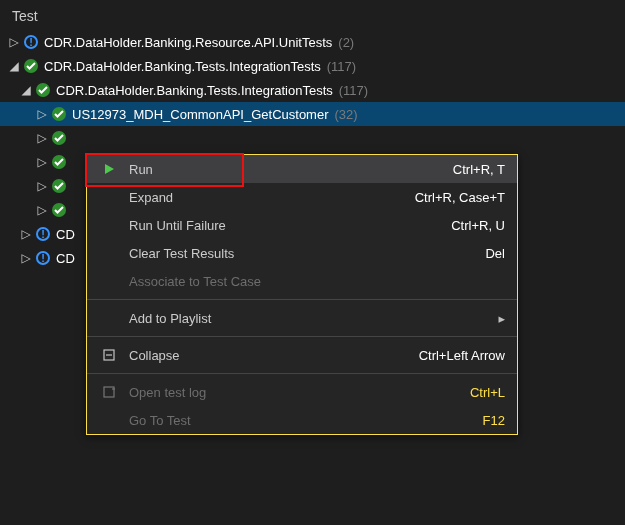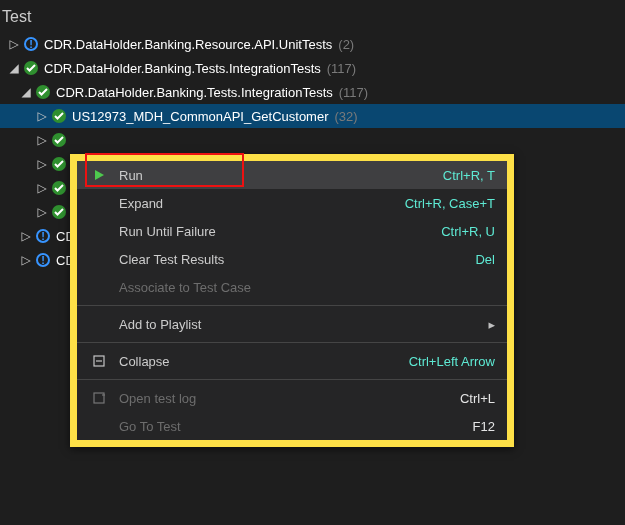--- a/index.html
+++ b/index.html
@@ -1,40 +1,40 @@
 <!DOCTYPE html>
 <html><head>
 <meta charset="utf-8">
 <style>
   html,body{margin:0;padding:0;background:#1e1e1e;color:#d4d4d4;font-family:"Segoe UI",Arial,sans-serif;font-size:13px;width:625px;height:525px;overflow:hidden}
   .window{padding:4px 0}
-  .title{padding:4px 2px;color:#cccccc;font-size:16px}
+  .title{padding:4px 12px;color:#cccccc;font-size:14px}
   .tree{padding:2px 0}
   .row{display:flex;align-items:center;height:24px;white-space:nowrap}
   .row.selected{background:#094771}
   .arrow{width:16px;text-align:center;color:#c5c5c5;font-size:12px}
   .ico{width:18px;height:18px;display:flex;align-items:center;justify-content:center;margin-right:4px}
   .name{color:#ffffff}
   .count{color:#7a7a7a;margin-left:6px}
   .pass{fill:none}
   .pass circle{fill:#2f8f2f}
   .pass path{stroke:#fff;stroke-width:2;fill:none}
   .info circle{fill:none;stroke:#3794ff;stroke-width:2}
   .info text{fill:#3794ff;font-size:11px;font-weight:bold}
   .ind0{padding-left:6px}.ind1{padding-left:18px}.ind2{padding-left:34px}
   
-  .menu{position:absolute;left:70px;top:154px;width:430px;background:#252526;border:7px solid #fde047;color:#cccccc;box-shadow:0 2px 8px rgba(0,0,0,0.6)}
+  .menu{position:absolute;left:86px;top:154px;width:430px;background:#252526;border:1px solid #fde047;color:#cccccc;box-shadow:0 2px 8px rgba(0,0,0,0.6)}
   .mi{display:flex;align-items:center;height:28px;padding:0 12px}
   .mi .micon{width:20px;display:flex;align-items:center;justify-content:center;margin-right:10px}
   .mi .mlabel{flex:0 0 auto}
-  .mi .mshort{margin-left:auto;color:#5eead4}
+  .mi .mshort{margin-left:auto;color:#ffffff}
   .mi .msub{margin-left:auto;color:#c0c0c0}
   .mi.hover{background:#3f3f41}
   .mi.disabled{color:#6d6d6d}
-  .mi.disabled .mshort{color:#e5e5e5}
+  .mi.disabled .mshort{color:#fde047}
   .sep{height:1px;background:#454545;margin:4px 0}
   .highlight{position:absolute;border:2px solid #e11;left:85px;top:153px;width:155px;height:30px;pointer-events:none}
   
   .play path{fill:#4ec94e}
   .box rect{fill:none;stroke:#c5c5c5;stroke-width:1.2}
   .box line{stroke:#c5c5c5;stroke-width:1.2}
 </style>
 </head>
 <body>
 

